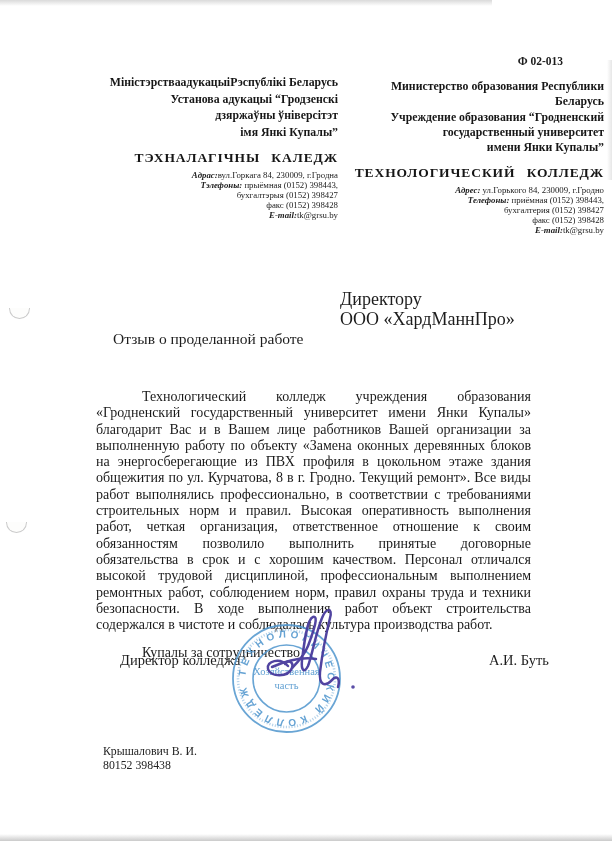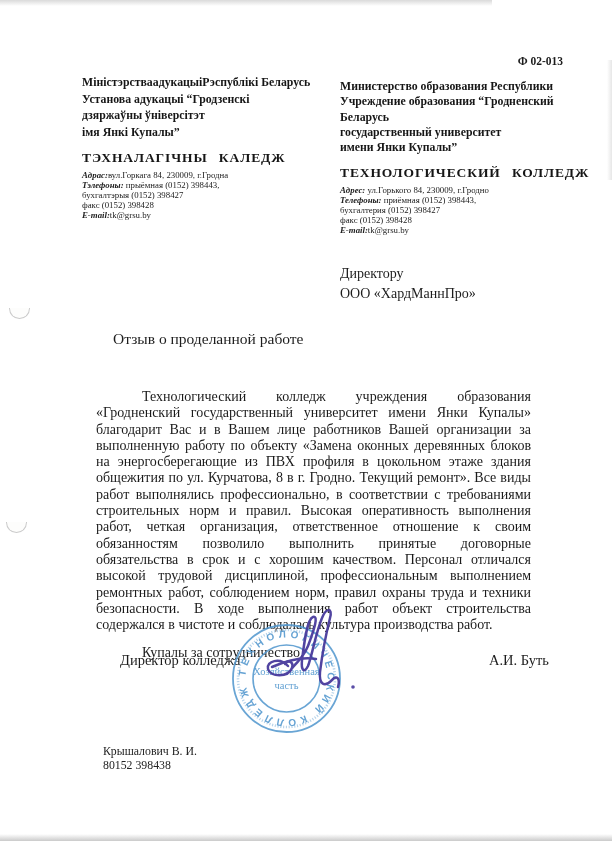--- a/index.html
+++ b/index.html
@@ -10,28 +10,28 @@
   }
   .edge-top{position:absolute;top:0;left:0;right:120px;height:6px;
     background:linear-gradient(#c6c6c6,rgba(255,255,255,0));opacity:.65;}
   .edge-bottom{position:absolute;bottom:0;left:0;right:0;height:7px;
     background:linear-gradient(rgba(255,255,255,0),#bdbdbd);opacity:.8;}
   .edge-right{position:absolute;top:60px;right:0;width:5px;height:120px;
     background:linear-gradient(to left,#dcdcdc,rgba(255,255,255,0));opacity:.7;}
 
   .form-code{position:absolute;top:55px;right:49px;font-weight:bold;font-size:11.5px;}
 
-  .hdr{position:absolute;text-align:left;font-weight:bold;color:#161616;}
+  .hdr{position:absolute;text-align:right;font-weight:bold;color:#161616;}
   .hdr-left{left:82px;top:74px;width:256px;font-size:11.8px;line-height:16.5px;}
   .hdr-right{left:340px;top:79px;width:264px;font-size:11.8px;line-height:15.3px;}
   .college{font-size:13.5px;letter-spacing:.9px;word-spacing:7px;margin-top:10px;line-height:16px;}
   .contacts{font-weight:normal;font-size:8.8px;line-height:10px;margin-top:4px;color:#222;}
   .contacts .lbl{font-weight:bold;font-style:italic;}
 
-  .addressee{position:absolute;left:340px;top:264px;font-size:14px;line-height:19.6px;}
+  .addressee{position:absolute;left:340px;top:290px;font-size:18px;line-height:19.6px;}
   .subject{position:absolute;left:113px;top:330px;font-size:15.5px;}
 
   .body-text{position:absolute;left:84px;top:377px;width:459px;
     font-size:14px;line-height:16.3px;text-align:justify;color:#1b1b1b;}
   .body-text p{margin:12px;text-indent:46px;}
 
   .sig-row{position:absolute;left:0;top:652px;width:612px;font-size:14.5px;}
   .sig-title{position:absolute;left:120px;top:0;}
   .sig-name{position:absolute;left:489px;top:0;}
 
@@ -68,22 +68,22 @@
       <div><span class="lbl">Адрас:</span><span>вул.Горкага 84, 230009, г.Гродна</span></div>
       <div><span class="lbl">Тэлефоны:</span><span> прыёмная (0152) 398443,</span></div>
       <div><span>бухгалтэрыя (0152) 398427</span></div>
       <div><span>факс (0152) 398428</span></div>
       <div><span class="lbl">E-mail:</span><span>tk@grsu.by</span></div>
     </div>
   </div>
 
   <div class="hdr hdr-right">
     <div>Министерство образования Республики</div>
+    <div>Беларусь</div>
     <div>Учреждение образования “Гродненский</div>
-    <div>Беларусь</div>
     <div>государственный университет</div>
     <div>имени Янки Купалы”</div>
     <div class="college">ТЕХНОЛОГИЧЕСКИЙ КОЛЛЕДЖ</div>
     <div class="contacts">
       <div><span class="lbl">Адрес:</span><span> ул.Горького 84, 230009, г.Гродно</span></div>
       <div><span class="lbl">Телефоны:</span><span> приёмная (0152) 398443,</span></div>
       <div><span>бухгалтерия (0152) 398427</span></div>
       <div><span>факс (0152) 398428</span></div>
       <div><span class="lbl">E-mail:</span><span>tk@grsu.by</span></div>
     </div>

